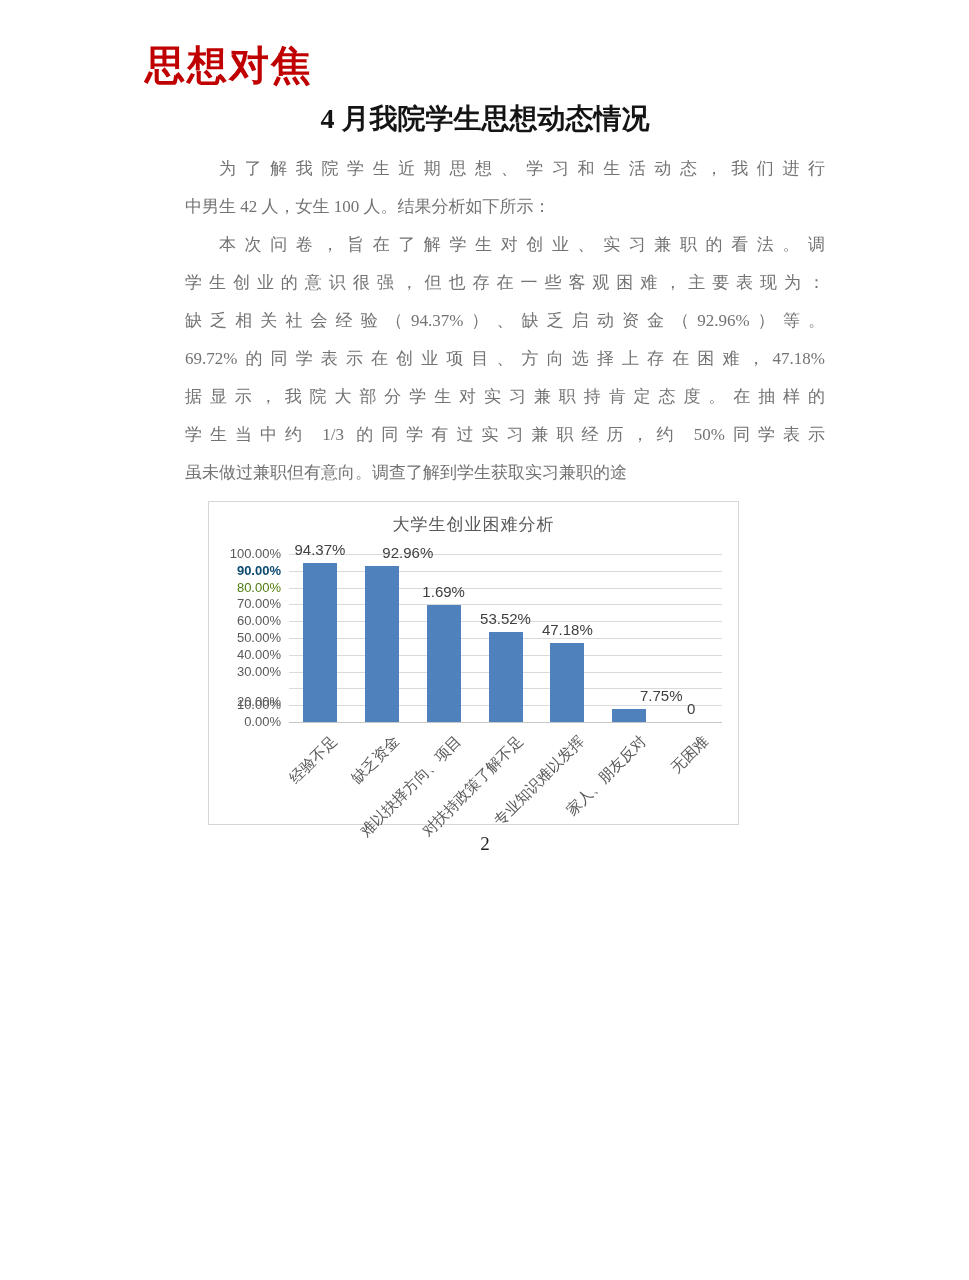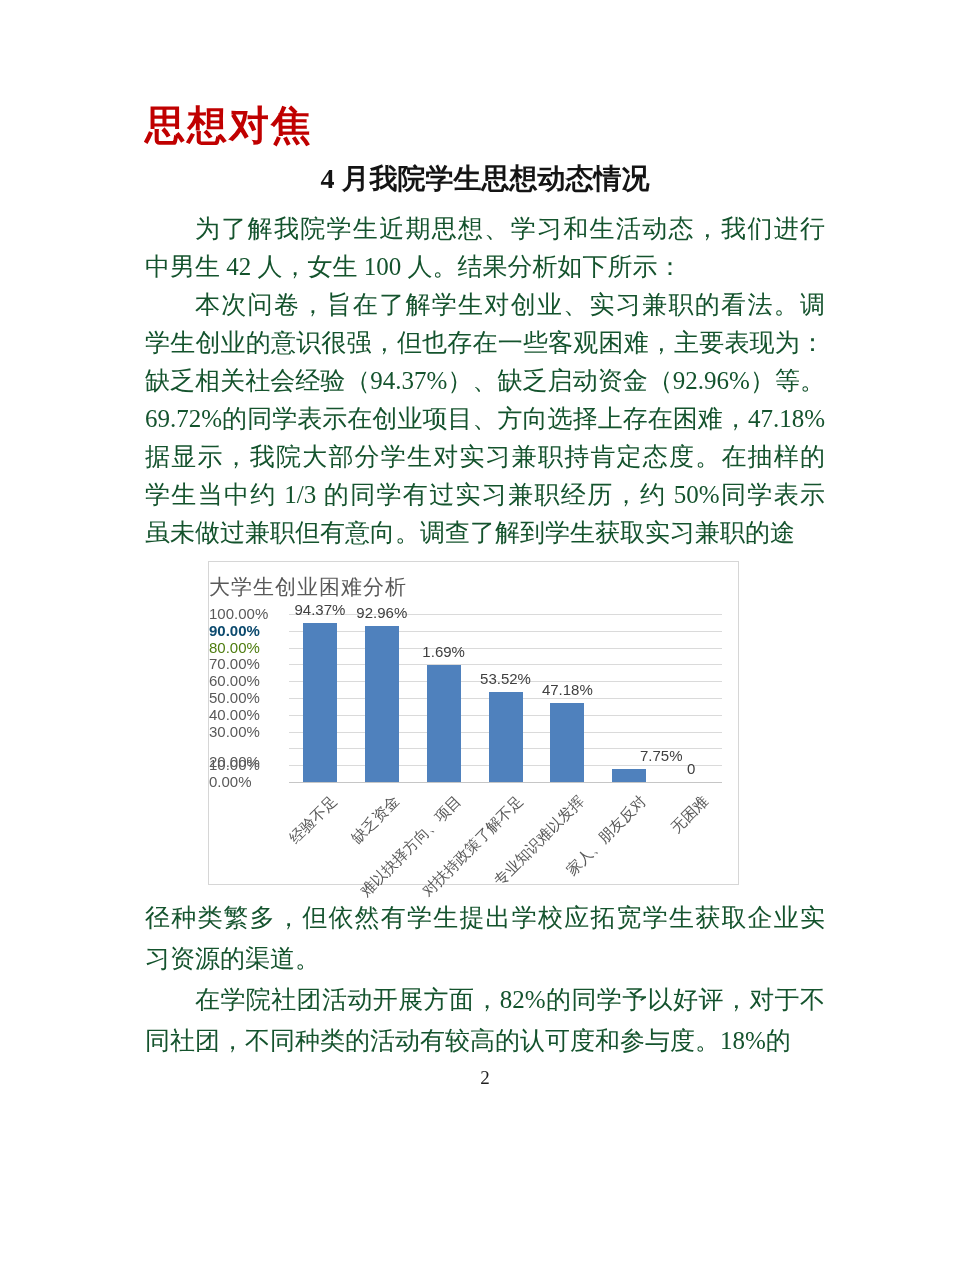--- a/index.html
+++ b/index.html
@@ -10,76 +10,78 @@
     background: #ffffff;
     overflow: hidden;
     font-family: "Liberation Serif", "DejaVu Serif", serif;
     color: #1f1f1f;
   }
   .content {
     padding: 0 144px 0 145px;
   }
   .section-title {
     margin: 0;
-    padding-top: 102px;
+    padding-top: 42px;
     font-size: 40px;
     line-height: 48px;
     font-weight: bold;
     color: #C00000;
     letter-spacing: 2px;
   }
   .doc-title {
     margin: 10px 0 0 0;
     font-size: 28px;
     line-height: 38px;
     font-weight: bold;
     text-align: center;
     color: #141414;
   }
   .body-text { margin-top: 12px; }
   .para { margin: 0; }
   .line {
-    font-size: 25px;
+    font-size: 17px;
     line-height: 38px;
     text-align: justify;
     text-align-last: justify;
-    color: #14532d;
+    color: #737373;
+    margin-left: 40px;
   }
   .bottom .line { line-height: 41px; }
   .line.lastline { text-align-last: left; }
   .line.firstline { text-indent: 2em; }
 
   
   .chart {
     position: relative;
     box-sizing: border-box;
     width: 531px;
     height: 324px;
     margin: 9px 0 8px 63px;
     border: 1px solid #d6d6d6;
     background: #ffffff;
     font-family: "Liberation Sans", "DejaVu Sans", sans-serif;
   }
   .chart-title {
     position: absolute;
     top: 11px; left: 0; right: 0;
-    font-size: 21px;
+    text-align: center;
+    font-size: 17px;
     letter-spacing: 1px;
     color: #595959;
   }
   .y-axis {
     position: absolute;
     left: 0; top: 52px;
     width: 72px; height: 168px;
   }
   .y-tick {
     position: absolute;
     width: 100%;
-    text-align: left;
-    font-size: 15px;
+    text-align: right;
+    font-size: 13px;
     line-height: 16px;
     color: #595959;
     white-space: nowrap;
   }
   .plot {
     position: absolute;
     left: 80px; top: 52px;
     width: 433px; height: 168px;
   }
   .gridline {
@@ -181,21 +183,21 @@
           <div class="gridline" style="top: 10%; border-top-color: rgb(218, 218, 218);"></div>
           <div class="gridline" style="top: 0%; border-top-color: rgb(218, 218, 218);"></div>
         <div class="slots">
             <div class="slot">
               <div class="bar" style="height: 94.37%; background: rgb(79, 129, 189);"></div>
               <div class="value-label" style="bottom: calc(94.37% + 5px);">94.37%</div>
               <div class="cat-label" style="color: rgb(89, 89, 89);">经验不足</div>
             </div>
             <div class="slot">
               <div class="bar" style="height: 92.96%; background: rgb(79, 129, 189);"></div>
-              <div class="value-label" style="bottom: calc(92.96% + 5px);">92.96%</div>
+              <div class="value-label" style="bottom: calc(92.96% + 5px); margin-left: 26px;">92.96%</div>
               <div class="cat-label" style="color: rgb(89, 89, 89);">缺乏资金</div>
             </div>
             <div class="slot">
               <div class="bar" style="height: 69.72%; background: rgb(79, 129, 189);"></div>
               <div class="value-label" style="bottom: calc(69.72% + 5px);">1.69%</div>
               <div class="cat-label" style="color: rgb(89, 89, 89);">难以抉择方向、项目</div>
             </div>
             <div class="slot">
               <div class="bar" style="height: 53.52%; background: rgb(79, 129, 189);"></div>
               <div class="value-label" style="bottom: calc(53.52% + 5px);">53.52%</div>
@@ -212,26 +214,16 @@
               <div class="cat-label" style="color: rgb(89, 89, 89);">家人、朋友反对</div>
             </div>
             <div class="slot">
               <div class="value-label" style="bottom: calc(0% + 5px);">0</div>
               <div class="cat-label" style="color: rgb(89, 89, 89);">无困难</div>
             </div>
           </div>
       </div>
     </div>
 
-    <div class="body-text bottom">
-        <div class="para">
-          <div class="line">径种类繁多，但依然有学生提出学校应拓宽学生获取企业实</div>
-          <div class="line lastline">习资源的渠道。</div>
-        </div>
-        <div class="para">
-          <div class="line firstline">在学院社团活动开展方面，82%的同学予以好评，对于不</div>
-          <div class="line lastline">同社团，不同种类的活动有较高的认可度和参与度。18%的</div>
-        </div>
-      </div>
 
     <div class="page-num">2</div>
   </div>
 </div>
 
 </body></html>

